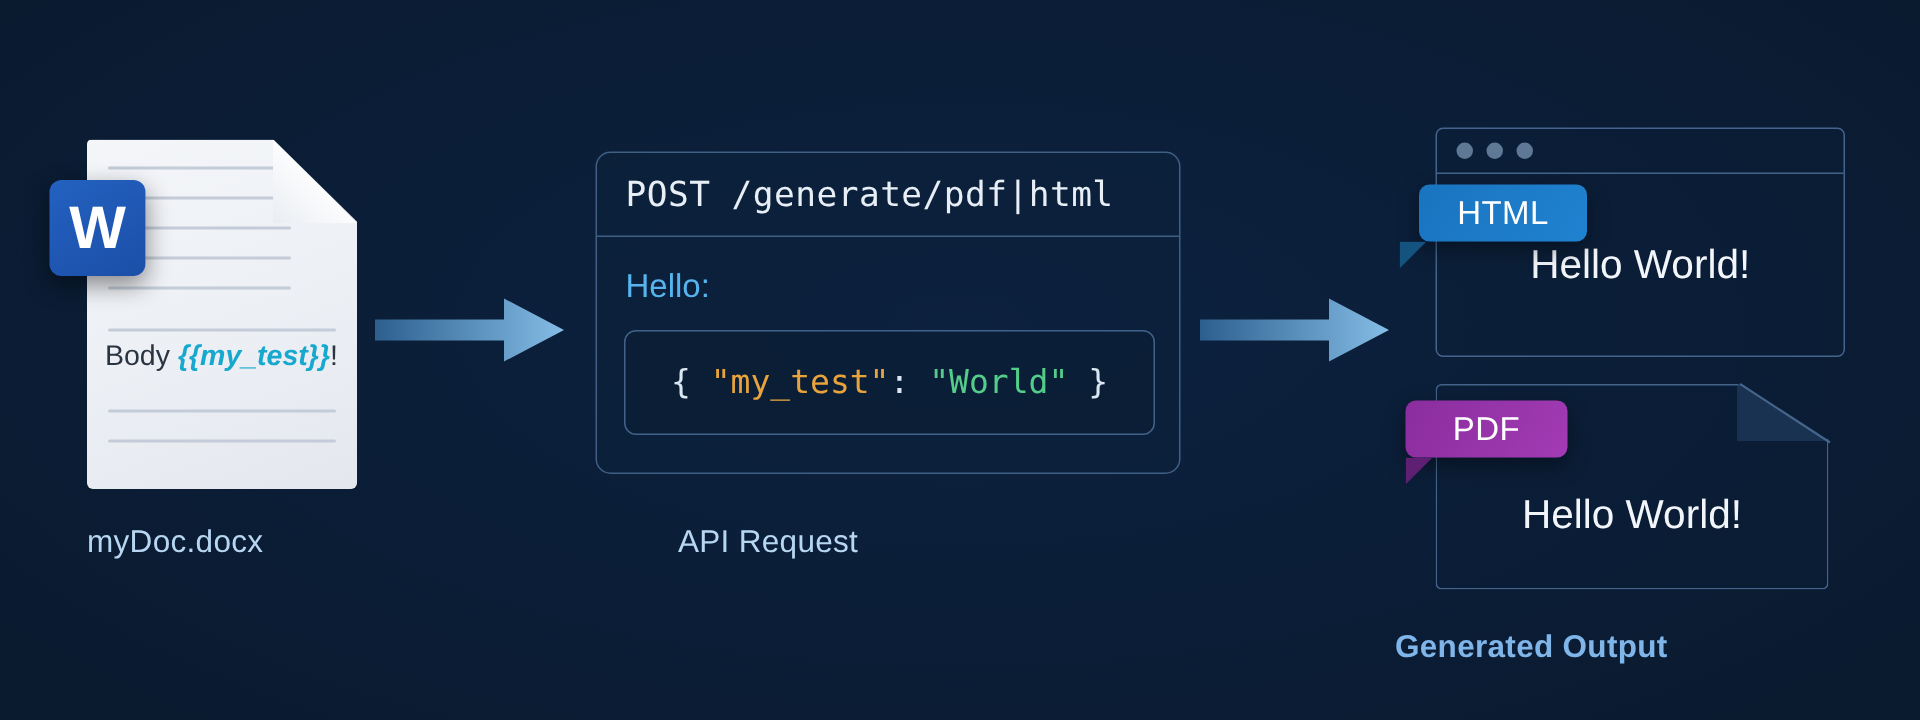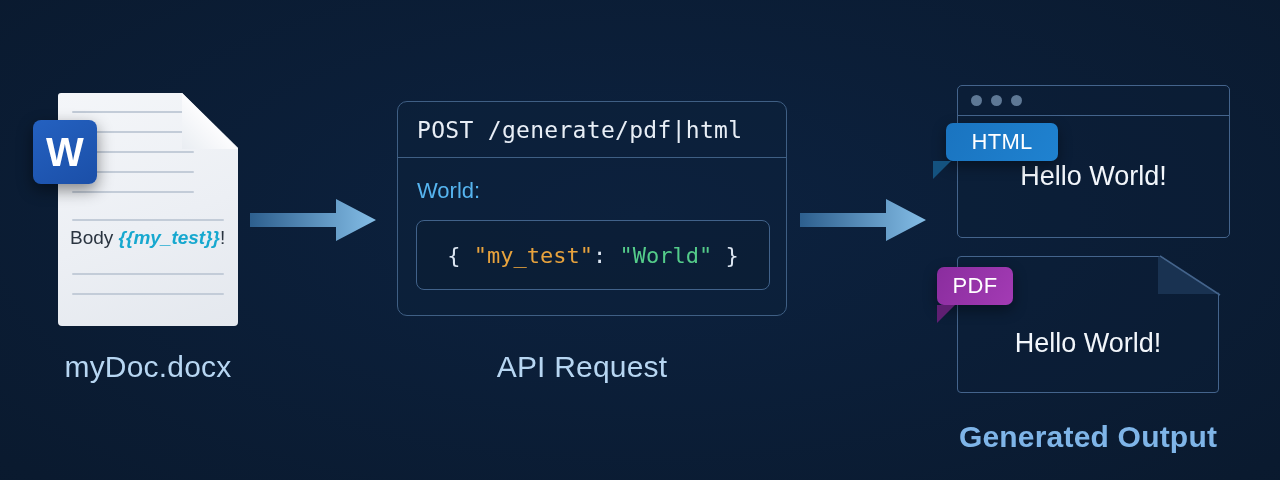--- a/index.html
+++ b/index.html
@@ -14,25 +14,25 @@
     background: radial-gradient(120% 140% at 50% 45%, #0c2240 0%, #0a1a2f 55%, #081628 100%);
     overflow: hidden;
     font-family: "Liberation Sans", sans-serif;
     -webkit-font-smoothing: antialiased;
   }
 
   
   .caption {
     position: absolute;
     font-family: "Liberation Sans", sans-serif;
-    font-size: 30px;
+    font-size: 21px;
     color: #b7d6f2;
     letter-spacing: .2px;
     white-space: nowrap;
-    text-align: center;
+    text-align: left;
   }
 
   
   #docx-card {
     position: absolute;
     left: 58px;
     top: 93px;
     width: 180px;
     height: 233px;
     background: linear-gradient(160deg, #f4f6f9 0%, #eceff4 55%, #e4e8ee 100%);
@@ -270,21 +270,21 @@
   }
   #html-tag-tail {
     left: 933px;
     top: 161px;
     background: #14527f;
     clip-path: polygon(0 0, 100% 0, 0 100%);
   }
   #pdf-tag {
     left: 937px;
     top: 267px;
-    width: 76px;
+    width: 108px;
     height: 38px;
     background: linear-gradient(120deg, #8a2d9e 0%, #a33bb4 100%);
   }
   #pdf-tag-tail {
     left: 937px;
     top: 305px;
     background: #5f1f72;
     clip-path: polygon(0 0, 100% 0, 0 100%);
   }
 
@@ -325,21 +325,21 @@
         <stop offset="1" stop-color="#84bde6"></stop>
       </linearGradient>
     </defs>
     <path d="M0,17 L86,17 L86,3 L126,24 L86,45 L86,31 L0,31 Z" fill="url(#ag1)"></path>
   </svg>
 
   <div id="api-panel">
     <div id="api-header">
       <div id="api-method-line">POST  /generate/pdf|html</div>
     </div>
-    <div id="api-body-label">World:</div>
+    <div id="api-body-label">Hello:</div>
     <div id="api-json-box">
       <div id="api-json-line"><span class="p">{ </span><span class="k">"my_test"</span><span class="p">:  </span><span class="v">"World"</span><span class="p"> }</span></div>
     </div>
   </div>
 
   <div class="caption" id="caption-api">API Request</div>
 
   <svg class="arrow" style="left:800px; top:196px;" width="130" height="48" viewBox="0 0 130 48">
     <defs>
       <linearGradient id="ag2" x1="0" y1="0" x2="1" y2="0">

